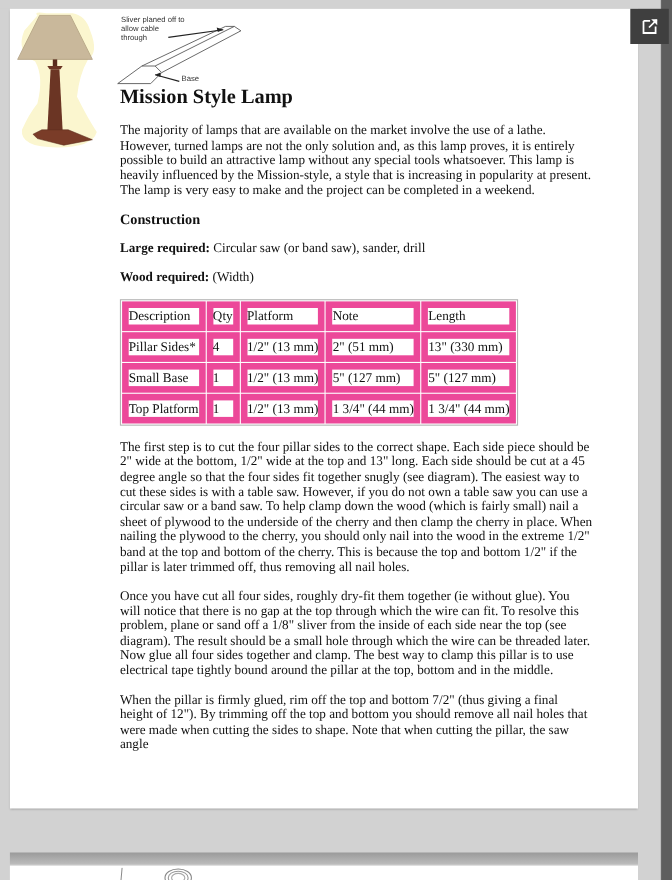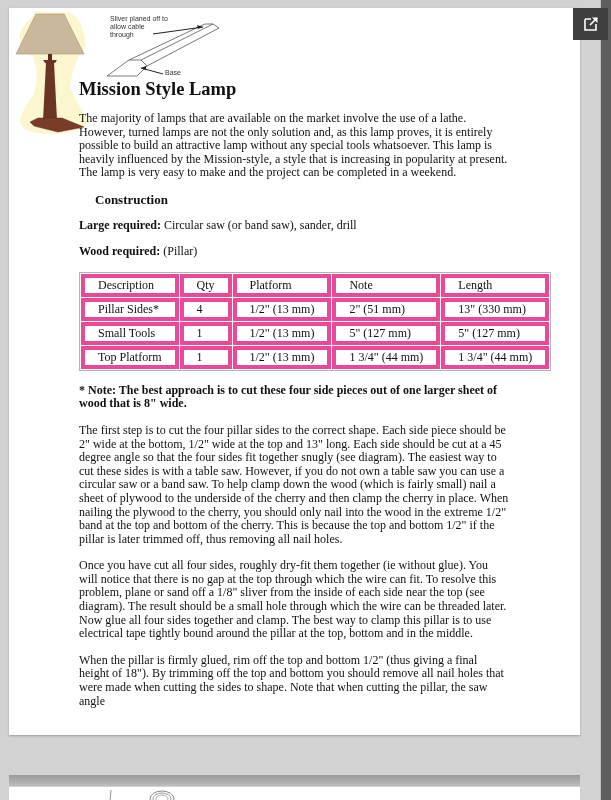--- a/index.html
+++ b/index.html
@@ -39,39 +39,39 @@
     position: absolute; left: 3px; top: 0px; width: 80px; height: 130px;
   }
   .diagram {
     position: absolute; left: 92px; top: 2px; width: 130px; height: 68px;
   }
   .diagram-label {
     position: absolute; font-family: "Liberation Sans", "DejaVu Sans", sans-serif;
     font-size: 7px; line-height: 8px; color: #333;
   }
   .content {
-    position: absolute; left: 70px; top: 70px; width: 430px;
+    position: absolute; left: 100px; top: 70px; width: 430px;
     font-size: 12px; line-height: 13.6px;
   }
   h1 {
     font-size: 18.5px; margin: 0 0 12px 0; font-weight: bold; line-height: 22px;
   }
   h2 {
-    font-size: 13px; margin: 0 0 12px 16px; font-weight: bold;
+    font-size: 13px; margin: 0 0 12px 0; font-weight: bold;
   }
   p { margin: 0 0 13px 0; }
   .intro { margin-bottom: 13px; }
   b { font-weight: bold; }
   table.parts {
     border-collapse: separate; border-spacing: 1px;
     border: 1px solid #b4b4b4; margin: 0 0 13px 0;
     font-size: 12px;
   }
   table.parts td {
-    border: 4px solid #ec4899; padding: 0px 13px; line-height: 15px; white-space: nowrap; margin-top: 44px;
+    border: 6px solid #ec4899; padding: 0px 0; line-height: 15px; white-space: nowrap; margin-top: 44px;
   }
   .note { font-weight: bold; margin-bottom: 13px; }
 </style>
 </head>
 <body>
 
 <div class="top-strip"></div>
 
 <div class="page">
 
@@ -101,59 +101,58 @@
       <div>through</div>
     </div>
     <div class="diagram-label" style="left:64px;top:59px;">Base</div>
   </div>
 
   <div class="content">
     <h1>Mission Style Lamp</h1>
     <p class="intro">The majority of lamps that are available on the market involve the use of a lathe. However, turned lamps are not the only solution and, as this lamp proves, it is entirely possible to build an attractive lamp without any special tools whatsoever. This lamp is heavily influenced by the Mission-style, a style that is increasing in popularity at present. The lamp is very easy to make and the project can be completed in a weekend.</p>
     <h2>Construction</h2>
     <p><b>Large required:</b><span> Circular saw (or band saw), sander, drill</span></p>
-    <p><b>Wood required:</b><span> (Pillar)</span></p>
+    <p><b>Wood required:</b><span> (Width)</span></p>
 
     <table class="parts">
       <tbody>
         <tr>
           <td>Description</td>
           <td>Qty</td>
           <td>Platform</td>
           <td>Note</td>
           <td>Length</td>
         </tr>
         <tr>
           <td>Pillar Sides*</td>
           <td>4</td>
           <td>1/2" (13 mm)</td>
           <td>2" (51 mm)</td>
           <td>13" (330 mm)</td>
         </tr>
         <tr>
-          <td>Small Tools</td>
+          <td>Small Base</td>
           <td>1</td>
           <td>1/2" (13 mm)</td>
           <td>5" (127 mm)</td>
           <td>5" (127 mm)</td>
         </tr>
         <tr>
           <td>Top Platform</td>
           <td>1</td>
           <td>1/2" (13 mm)</td>
           <td>1 3/4" (44 mm)</td>
           <td>1 3/4" (44 mm)</td>
         </tr>
       </tbody>
     </table>
 
-    <p class="note">* Note: The best approach is to cut these four side pieces out of one larger sheet of wood that is 8" wide.</p>
     <p>The first step is to cut the four pillar sides to the correct shape. Each side piece should be 2" wide at the bottom, 1/2" wide at the top and 13" long. Each side should be cut at a 45 degree angle so that the four sides fit together snugly (see diagram). The easiest way to cut these sides is with a table saw. However, if you do not own a table saw you can use a circular saw or a band saw. To help clamp down the wood (which is fairly small) nail a sheet of plywood to the underside of the cherry and then clamp the cherry in place. When nailing the plywood to the cherry, you should only nail into the wood in the extreme 1/2" band at the top and bottom of the cherry. This is because the top and bottom 1/2" if the pillar is later trimmed off, thus removing all nail holes.</p>
     <p>Once you have cut all four sides, roughly dry-fit them together (ie without glue). You will notice that there is no gap at the top through which the wire can fit. To resolve this problem, plane or sand off a 1/8" sliver from the inside of each side near the top (see diagram). The result should be a small hole through which the wire can be threaded later. Now glue all four sides together and clamp. The best way to clamp this pillar is to use electrical tape tightly bound around the pillar at the top, bottom and in the middle.</p>
-    <p>When the pillar is firmly glued, rim off the top and bottom 1/2" (thus giving a final height of 18"). By trimming off the top and bottom you should remove all nail holes that were made when cutting the sides to shape. Note that when cutting the pillar, the saw angle</p>
+    <p>When the pillar is firmly glued, rim off the top and bottom 7/2" (thus giving a final height of 12"). By trimming off the top and bottom you should remove all nail holes that were made when cutting the sides to shape. Note that when cutting the pillar, the saw angle</p>
   </div>
 </div>
 
 <div class="gap-shadow"></div>
 
 <div class="page2">
   <svg width="571" height="13" viewBox="0 0 571 13">
     <line x1="102" y1="2" x2="101" y2="13" stroke="#777" stroke-width="0.8"></line>
     <ellipse cx="153" cy="11" rx="12" ry="8" fill="none" stroke="#888" stroke-width="1"></ellipse>
     <ellipse cx="153" cy="11" rx="9" ry="6" fill="none" stroke="#999" stroke-width="1"></ellipse>

